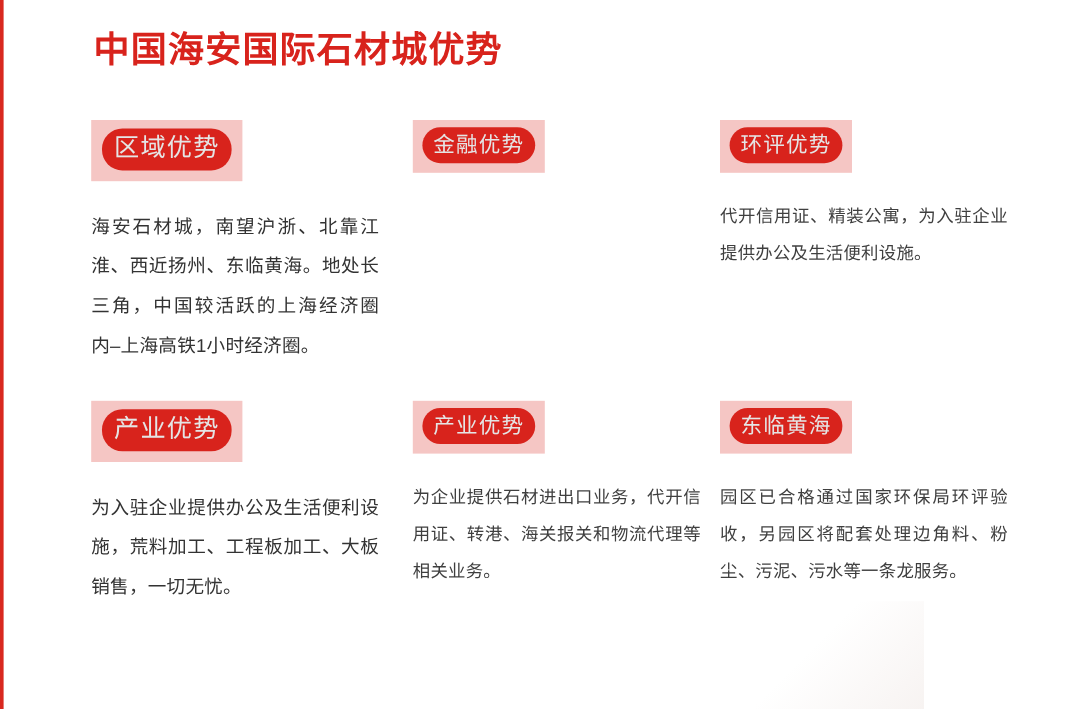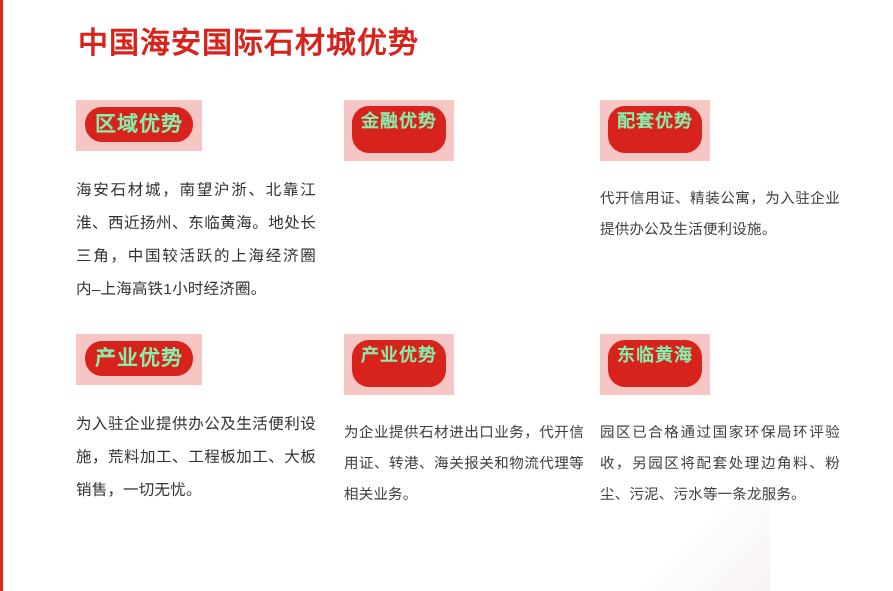--- a/index.html
+++ b/index.html
@@ -66,34 +66,34 @@
 
   .badge {
     display: inline-block;
     position: relative;
     background: #f5c6c4;
     padding: 7px 9px 9px 9px;
   }
   .badge .inner {
     display: inline-block;
     background: #d8231c;
-    color: #86efac;
+    color: #e5e5e5;
     font-size: 21px;
-    font-weight: bold;
+    font-weight: normal;
     line-height: 28px;
     padding: 3px 10px 4px 10px;
     letter-spacing: 1px;
     white-space: nowrap;
     border-radius: 17px;
   }
   
   .badge.sm .inner {
     font-size: 18px;
     line-height: 24px;
-    padding: 3px 9px 20px 9px;
+    padding: 3px 9px 3px 9px;
   }
   .badge.sm {
     padding: 6px 8px 8px 8px;
   }
 
   .body-text {
     margin-top: 22px;
     font-size: 14.5px;
     line-height: 31px;
     color: #3f3f3f;
@@ -136,21 +136,21 @@
     </div>
 
     <div class="cell col-2 row-1">
       <div class="badge sm">
         <span class="inner">金融优势</span>
       </div>
     </div>
 
     <div class="cell col-3 row-1">
       <div class="badge sm">
-        <span class="inner">配套优势</span>
+        <span class="inner">环评优势</span>
       </div>
       <p class="body-text">代开信用证、精装公寓，为入驻企业提供办公及生活便利设施。</p>
     </div>
 
     <div class="cell col-1 row-2">
       <div class="badge">
         <span class="inner">产业优势</span>
       </div>
       <p class="body-text">为入驻企业提供办公及生活便利设施，荒料加工、工程板加工、大板销售，一切无忧。</p>
     </div>

